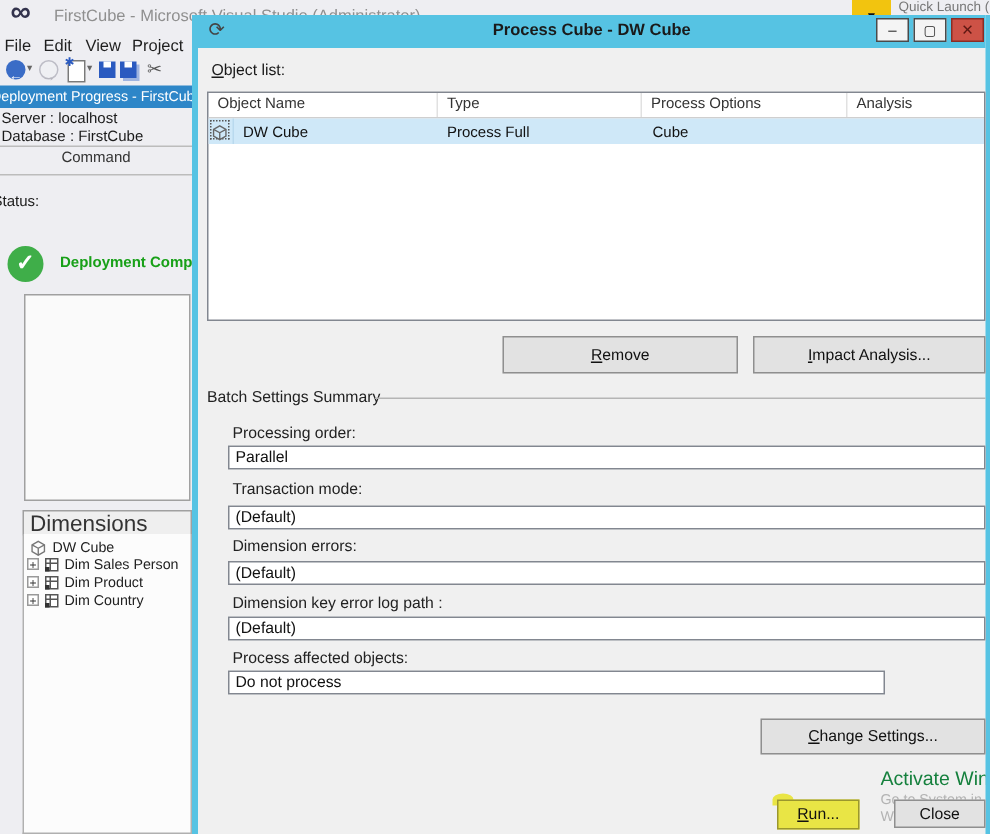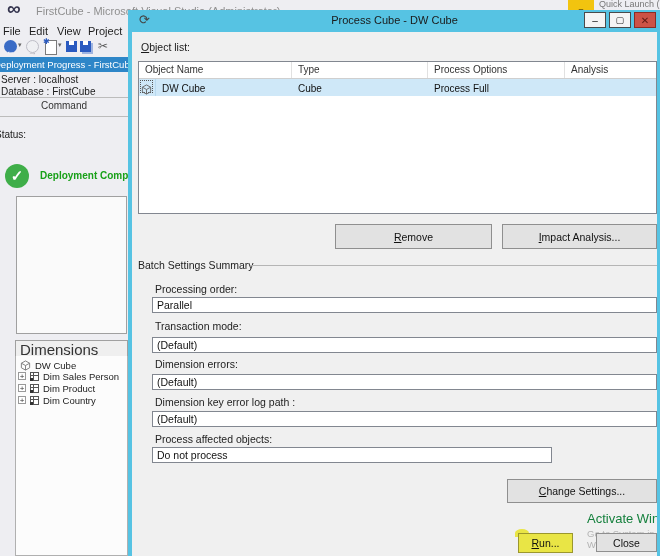--- a/index.html
+++ b/index.html
@@ -118,21 +118,21 @@
       </svg>
       <span style="position:absolute;left:27px;top:0;">Dim Country</span>
     </div>
   </div>
 
   <div class="abs" style="left:128px;top:10px;width:532px;height:546px;background:#f0f0f0;
            border-left:4px solid #56c3e3;border-right:3px solid #56c3e3;box-sizing:border-box;z-index:10;">
 
     <div class="abs" style="left:0;top:0;width:525px;height:22px;background:#56c3e3;">
       <span style="position:absolute;left:7px;top:2px;font-size:13px;color:#444;">⟳</span>
-      <span class="abs" style="left:0;top:4px;width:525px;text-align:center;font-size:11px;color:#1a1a1a;">Process Cube - DW Cube</span>
+      <span class="abs" style="left:0;top:4px;width:525px;text-align:center;font-size:11px;color:#1a1a1a;font-weight:bold;">Process Cube - DW Cube</span>
       <div class="winbtn abs" style="left:452px;top:2px;background:#f4f4f4;border:1px solid #4a4a4a;">
         <span style="color:#222;">–</span>
       </div>
       <div class="winbtn abs" style="left:477px;top:2px;background:#f4f4f4;border:1px solid #4a4a4a;">
         <span style="color:#222;font-size:9px;">▢</span>
       </div>
       <div class="winbtn abs" style="left:502px;top:2px;background:#cd5246;border:1px solid #8b2c24;">
         <span style="color:#5e1712;">✕</span>
       </div>
     </div>
@@ -149,22 +149,22 @@
       <div style="display:flex;height:17px;background:#cfe8f8;align-items:center;">
         <div style="width:17px;height:17px;border-right:1px solid #b9d9ee;box-sizing:border-box;">
           <div style="margin:1px;width:13px;height:13px;border:1px dotted #555;box-sizing:border-box;">
             <svg width="11" height="11" viewBox="0 0 12 12">
               <polygon points="6,1 10.5,3.5 10.5,8.5 6,11 1.5,8.5 1.5,3.5" fill="none" stroke="#666" stroke-width="1"></polygon>
               <path d="M6,6 L6,11 M6,6 L10.5,3.5 M6,6 L1.5,3.5" fill="none" stroke="#666" stroke-width="1"></path>
             </svg>
           </div>
         </div>
         <div class="rcell" style="width:136px;">DW Cube</div>
+        <div class="rcell" style="width:137px;">Process Full</div>
         <div class="rcell" style="width:136px;">Cube</div>
-        <div class="rcell" style="width:137px;">Process Full</div>
         <div class="rcell" style="flex:1;"></div>
       </div>
     </div>
 
     <div class="btn abs" style="left:203px;top:214px;width:157px;height:25px;">
       <span class="ulf" style="display:inline-block;">Remove</span>
     </div>
     <div class="btn abs" style="left:370px;top:214px;width:155px;height:25px;">
       <span class="ulf" style="display:inline-block;text-align:center;">Impact Analysis...</span>
     </div>
@@ -178,21 +178,21 @@
     <span class="abs flabel" style="left:23px;top:310px;">Transaction mode:</span>
     <div class="abs field" style="left:20px;top:327px;width:505px;height:16px;">(Default)</div>
 
     <span class="abs flabel" style="left:23px;top:348px;">Dimension errors:</span>
     <div class="abs field" style="left:20px;top:364px;width:505px;height:16px;">(Default)</div>
 
     <span class="abs flabel" style="left:23px;top:386px;">Dimension key error log path :</span>
     <div class="abs field" style="left:20px;top:401px;width:505px;height:16px;">(Default)</div>
 
     <span class="abs flabel" style="left:23px;top:423px;">Process affected objects:</span>
-    <div class="abs field" style="left:20px;top:437px;width:400px;height:16px;">Do not process</div>
+    <div class="abs field" style="left:20px;top:437px;width:438px;height:16px;">Do not process</div>
 
     <div class="btn abs" style="left:375px;top:469px;width:150px;height:24px;">
       <span class="ulf" style="display:inline-block;">Change Settings...</span>
     </div>
 
     <span class="abs nowrap" style="left:455px;top:501px;width:70px;font-size:13px;color:#15803d;z-index:1;">Activate Win</span>
     <span class="abs nowrap" style="left:455px;top:518px;width:70px;font-size:9.5px;color:#b3b3b3;z-index:1;">Go to System in</span>
     <span class="abs nowrap" style="left:455px;top:529px;width:70px;font-size:9.5px;color:#b3b3b3;z-index:1;">Windows</span>
 
     <div class="abs" style="left:383px;top:519px;width:14px;height:8px;background:#e9e545;border-radius:50% 50% 0 0;z-index:2;"></div>

